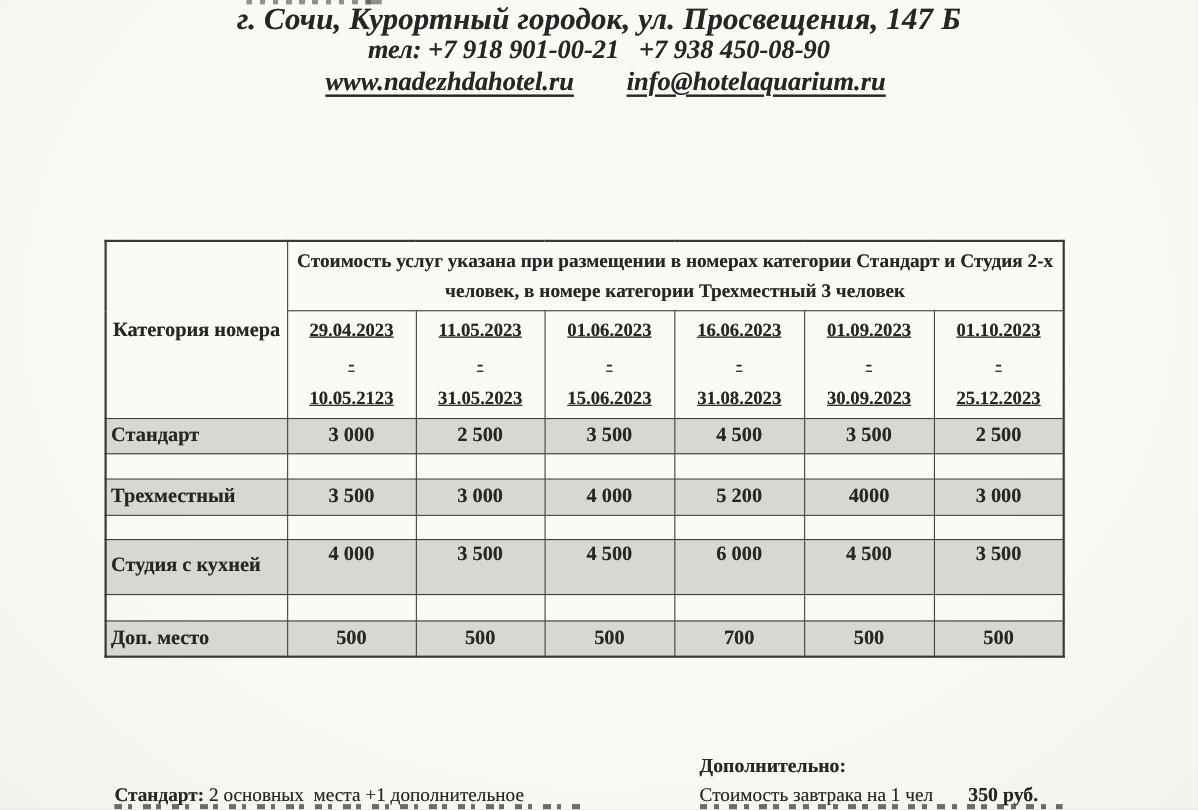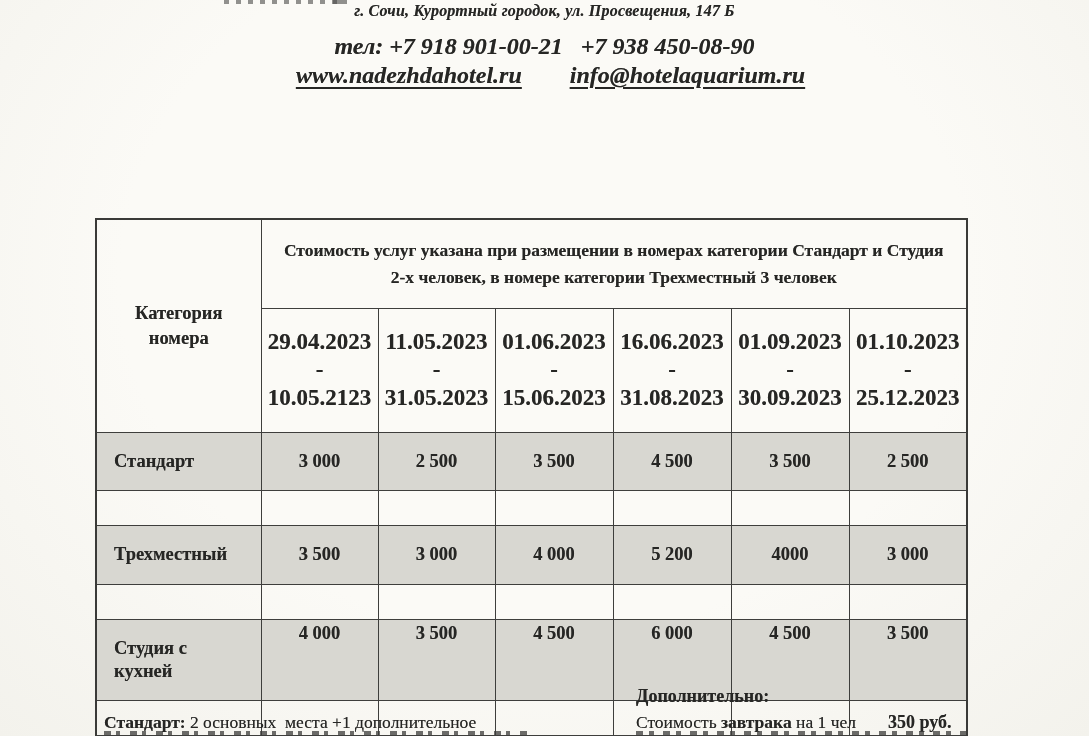--- a/index.html
+++ b/index.html
@@ -5,51 +5,51 @@
   html,body{margin:0;padding:0;background:#e9e9e7;}
   .page{
     position:relative;width:1089px;height:736px;overflow:hidden;
     background:radial-gradient(ellipse at 50% 38%, #fbfaf6 55%, #f3f2ec 100%);
     font-family:"Liberation Serif", serif;
     color:#262624;
     text-shadow:0 0 .6px rgba(40,40,40,.55);
   }
   
   .hdr{position:absolute;left:0;right:0;text-align:center;font-weight:bold;font-style:italic;}
-  .hdr-address{top:2px;font-size:16px;letter-spacing:.2px;}
+  .hdr-address{top:2px;font-size:28px;letter-spacing:.2px;}
   .hdr-phones{top:33px;font-size:24px;white-space:pre-wrap;}
   .hdr-links{top:62px;font-size:24px;margin-left:12px;}
   .hdr-links .link{margin:0 21px;text-decoration:underline;text-decoration-thickness:2px;text-underline-offset:4px;}
   
   .doc-title{position:absolute;left:113px;top:184px;font-size:22.5px;font-weight:bold;white-space:pre-wrap;}
   
   table.price{
     position:absolute;left:95px;top:218px;width:871px;
     border-collapse:collapse;table-layout:fixed;
     border:2.5px solid #3a3a38;
   }
-  table.price td{border:1.6px solid #3e3e3c;padding:17px;vertical-align:middle;}
+  table.price td{border:1.6px solid #3e3e3c;padding:4px;vertical-align:middle;}
   tr.h-merged{height:62px;} tr.h-period{height:92px;}
   tr.h-data{height:28px;} tr.h-sp1{height:23px;} tr.h-sp2{height:22px;}
   tr.h-studio{height:50px;} tr.h-sp3{height:24px;} tr.h-last{height:28px;}
   td.corner{font-size:18.5px;font-weight:bold;text-align:center;padding:0 24px;line-height:1.35;}
   td.merged{font-size:17.5px;font-weight:bold;text-align:center;line-height:1.55;padding:4px 12px;}
-  td.period{font-size:23px;font-weight:bold;text-align:center;}
+  td.period{font-size:17px;font-weight:bold;text-align:center;text-decoration:underline;}
   td.period .pc{display:flex;flex-direction:column;justify-content:space-between;align-items:center;height:82px;padding:3px 0 4px 0;}
   td.lbl{font-size:18.5px;font-weight:bold;text-align:left;padding:2px 34px 2px 9px;line-height:1.25;white-space:pre-wrap;}
   td.val{font-size:18.5px;font-weight:bold;text-align:center;}
   tr.gray td{background:#d8d7d1;}
   
   .note-children{position:absolute;left:185px;top:645px;font-size:17.5px;font-weight:bold;white-space:pre-wrap;}
   .note-left-title{position:absolute;left:140px;top:686px;font-size:18px;font-weight:bold;white-space:pre-wrap;}
   .note-left-line{position:absolute;left:104px;top:712px;font-size:17.5px;white-space:pre-wrap;}
   .note-left-line .b{font-weight:bold;}
   .note-right-title{position:absolute;left:636px;top:686px;font-size:18px;font-weight:bold;}
   .note-right-line{position:absolute;left:636px;top:712px;font-size:17.5px;white-space:pre-wrap;}
-  .note-right-line .b{font-weight:bold;}
+  .note-right-line .b{font-weight:normal;}
   .note-right-line .price{font-weight:bold;margin-left:32px;font-size:18px;}
   
   .sliver{position:absolute;opacity:.6;}
   .sliver-top{left:224px;top:0;width:118px;height:4px;
     background:repeating-linear-gradient(90deg,#4a4a48 0 5px,transparent 5px 12px);}
   .sliver-top2{left:333px;top:0;width:14px;height:4px;background:#4a4a48;}
   .sliver-bl{left:104px;top:731px;width:424px;height:5px;opacity:.75;
     background:repeating-linear-gradient(90deg,#3c3c3a 0 7px,transparent 7px 12px,#3c3c3a 12px 16px,transparent 16px 26px);}
   .sliver-br{left:636px;top:731px;width:330px;height:5px;opacity:.75;
     background:repeating-linear-gradient(90deg,#3c3c3a 0 7px,transparent 7px 13px,#3c3c3a 13px 18px,transparent 18px 27px);}

